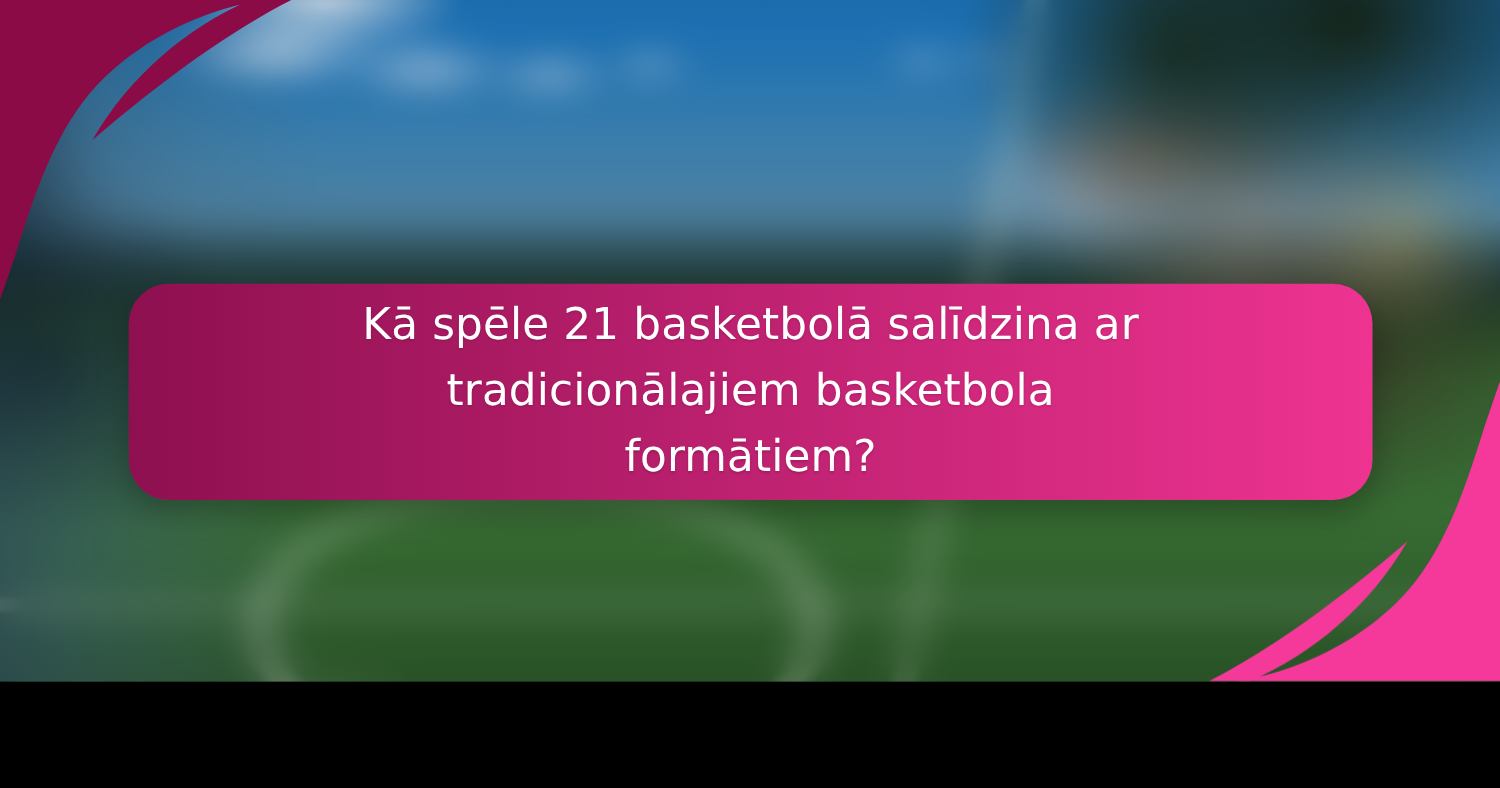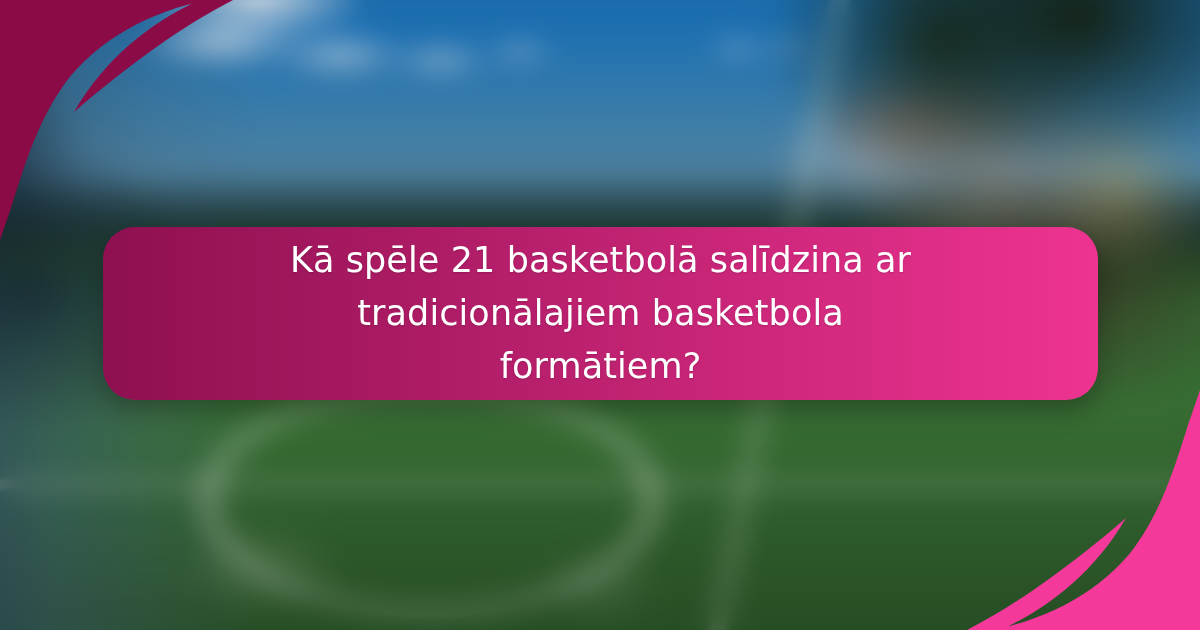--- a/index.html
+++ b/index.html
@@ -8,21 +8,21 @@
     padding: 0;
     background: #000;
   }
   body {
     font-family: "DejaVu Sans", sans-serif;
   }
 
   .stage {
     position: relative;
     width: 1200px;
-    height: 630px;
+    height: 545px;
     overflow: hidden;
   }
 
   
   .bg {
     position: absolute;
     inset: -40px;
     overflow: hidden;
   }
   .bg-layer {

